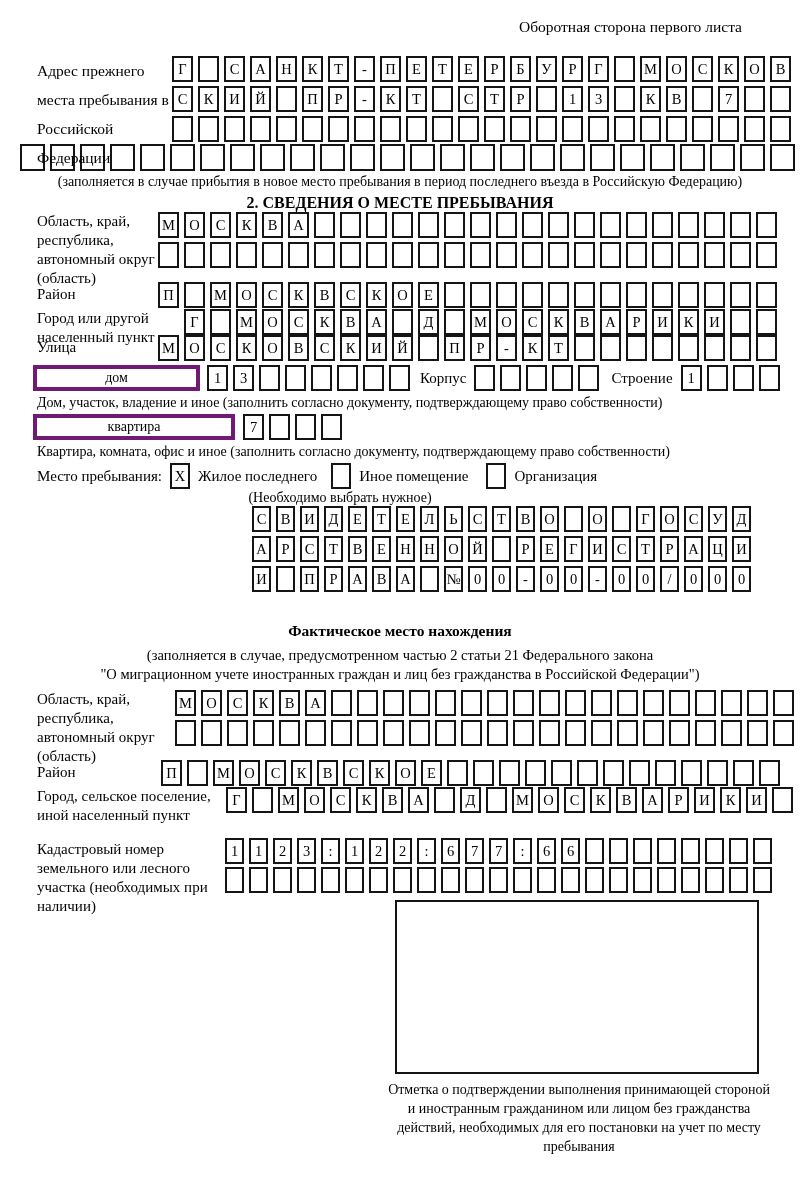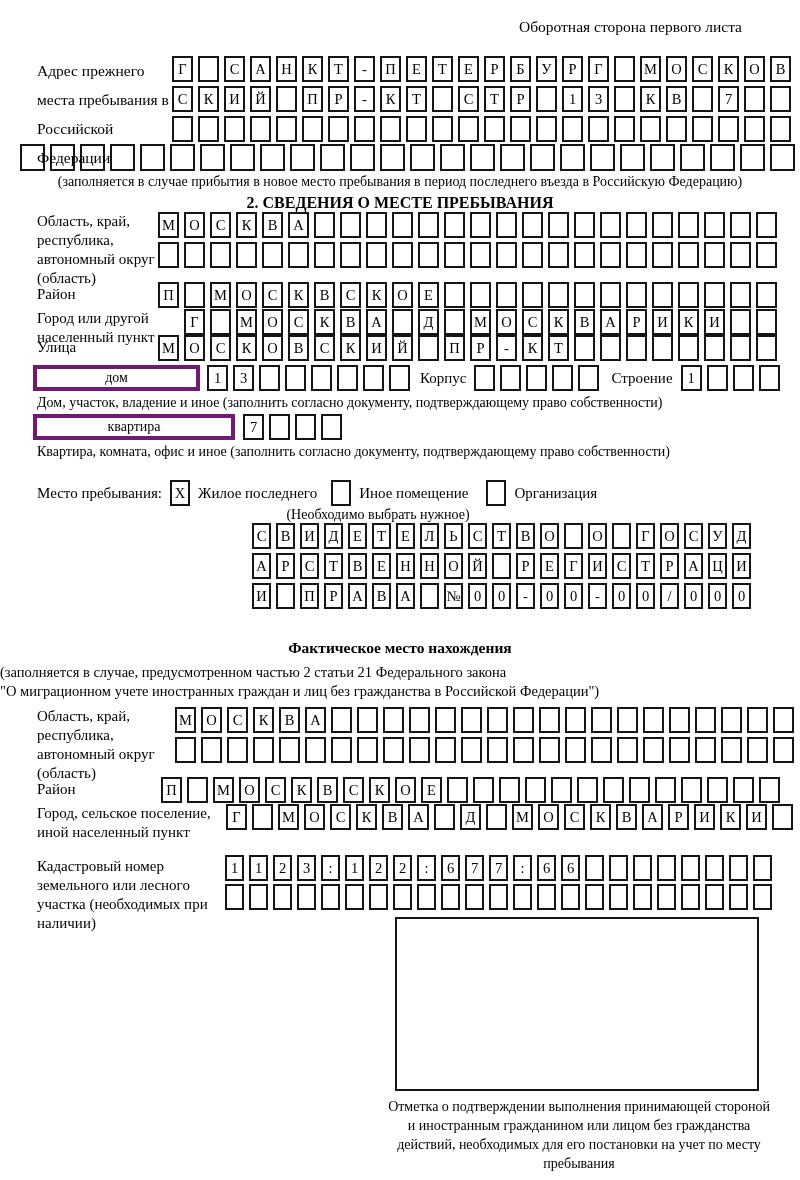--- a/index.html
+++ b/index.html
@@ -51,34 +51,34 @@
     display:flex; align-items:center; justify-content:center; font-size:14px;
   }
   .label-box--dom { width:167px; margin-right:7px; }
   .label-box--kvartira { width:202px; margin-right:8px; }
   .inline-label { font-size:15px; line-height:26px; }
   .inline-label--korpus { margin:0 8px 0 10px; }
   .inline-label--stroenie { margin:0 8px 0 12px; }
 
   .kvartira-row { margin-top:2px; padding-left:33px; align-items:center; }
 
-  .mesto-row { margin-top:19px; padding-left:37px; align-items:center; font-size:15px; }
+  .mesto-row { margin-top:2px; padding-left:37px; align-items:center; font-size:15px; }
   .checkbox {
     box-sizing:border-box; width:20px; height:26px; border:2px solid #151515; flex:0 0 auto;
     display:flex; align-items:center; justify-content:center; font-size:14.5px;
   }
   .mesto-row .opt-label { margin-left:8px; }
   .cb1 { margin-left:8px; } .cb2 { margin-left:14px; } .cb3 { margin-left:18px; }
-  .mesto-note { width:680px; text-align:center; font-size:14px; line-height:17px;padding-left:38px; }
+  .mesto-note { width:680px; text-align:center; font-size:14px; line-height:17px; }
 
   .doc-row { padding-left:252px; min-height:86px; }
   .doc-row .abs-label { width:208px; line-height:21.5px; }
 
   .fact-title { text-align:center; font-weight:bold; font-size:15.5px; line-height:18px; margin-top:30px; }
-  .fact-sub { font-size:14.5px; line-height:19px; }
+  .fact-sub { text-align:center; font-size:14.5px; line-height:19px; }
   .fact-sub--first { margin-top:6px; }
 
   .fact-oblast-row { margin-top:6px; padding-left:175px; min-height:56px; }
   .fact-oblast-row .abs-label { width:140px; }
   .fact-raion-row { margin-top:14px; padding-left:161px; min-height:26px; }
   .fact-gorod-row { margin-top:1px; padding-left:226px; min-height:26px; }
   .fact-gorod-row .abs-label { width:186px; }
 
   .kadastr-row { margin-top:25px; padding-left:225px; min-height:54px; }
   .kadastr-row .abs-label { top:2px; width:180px; }

